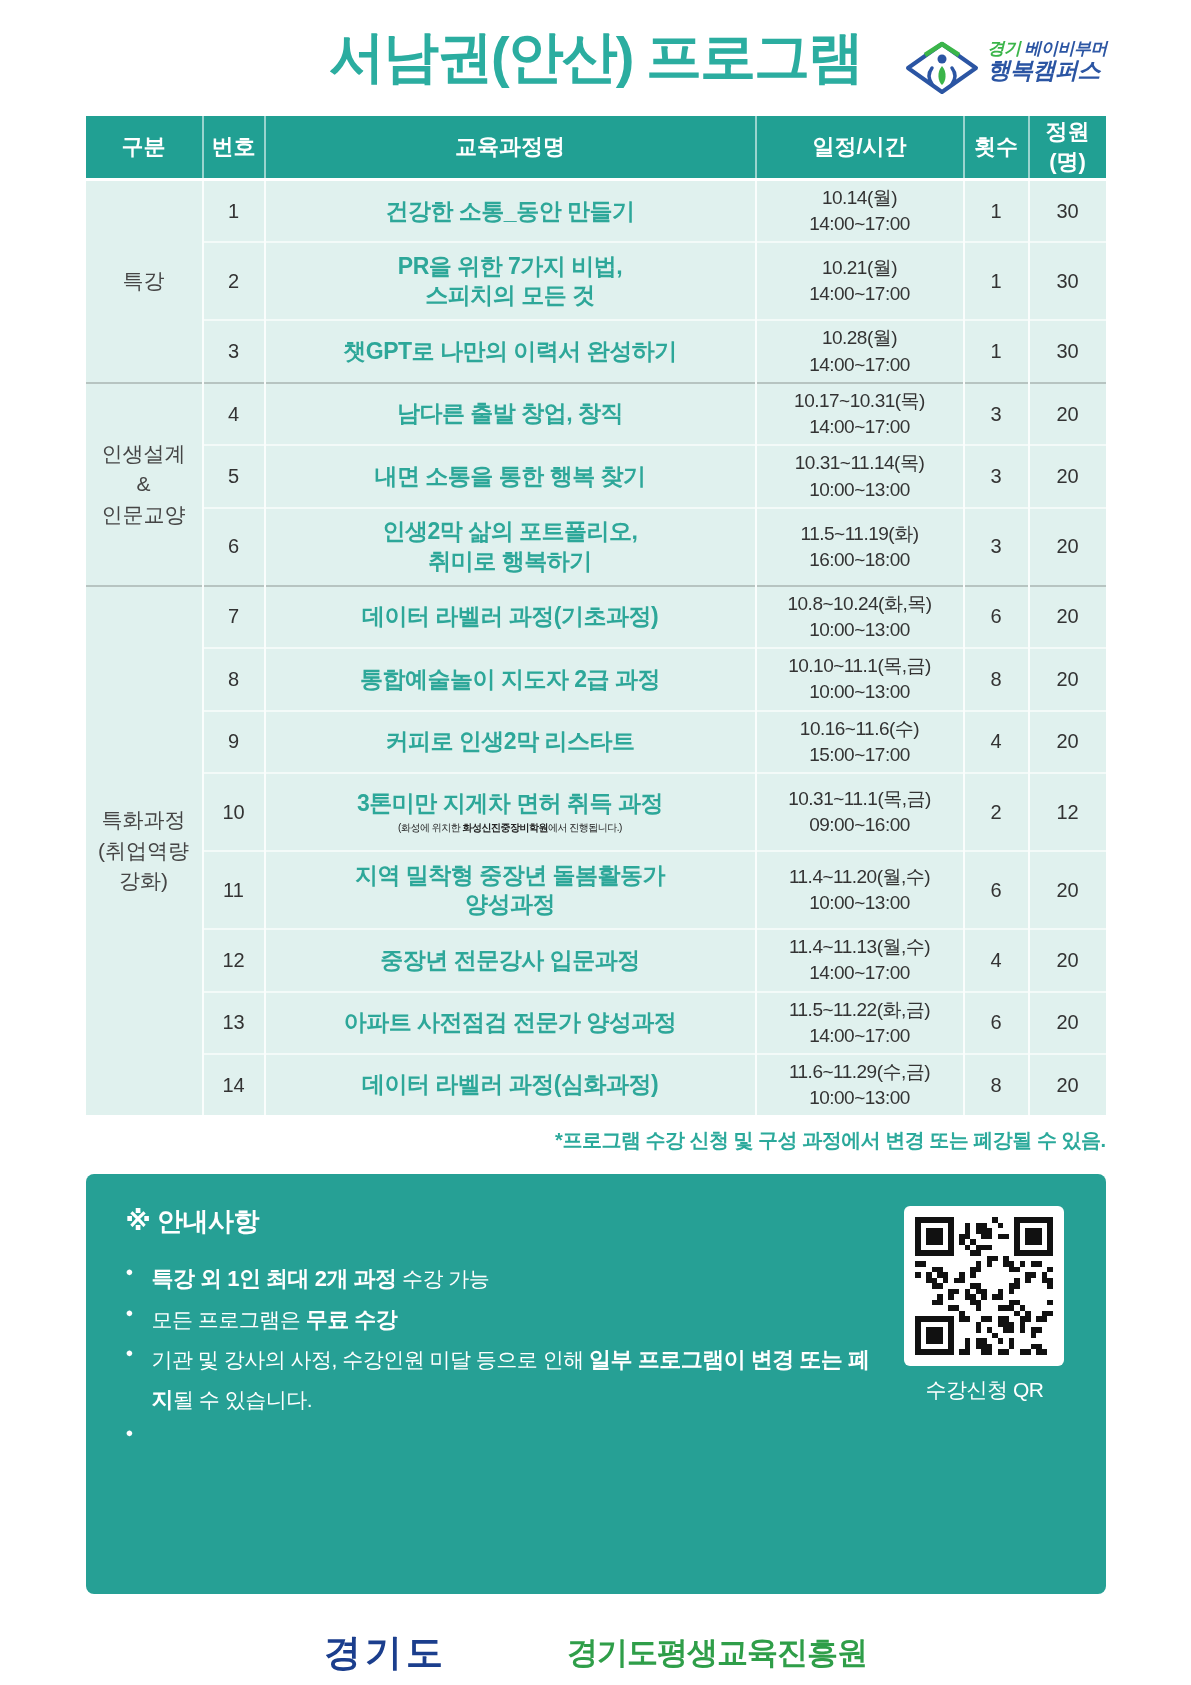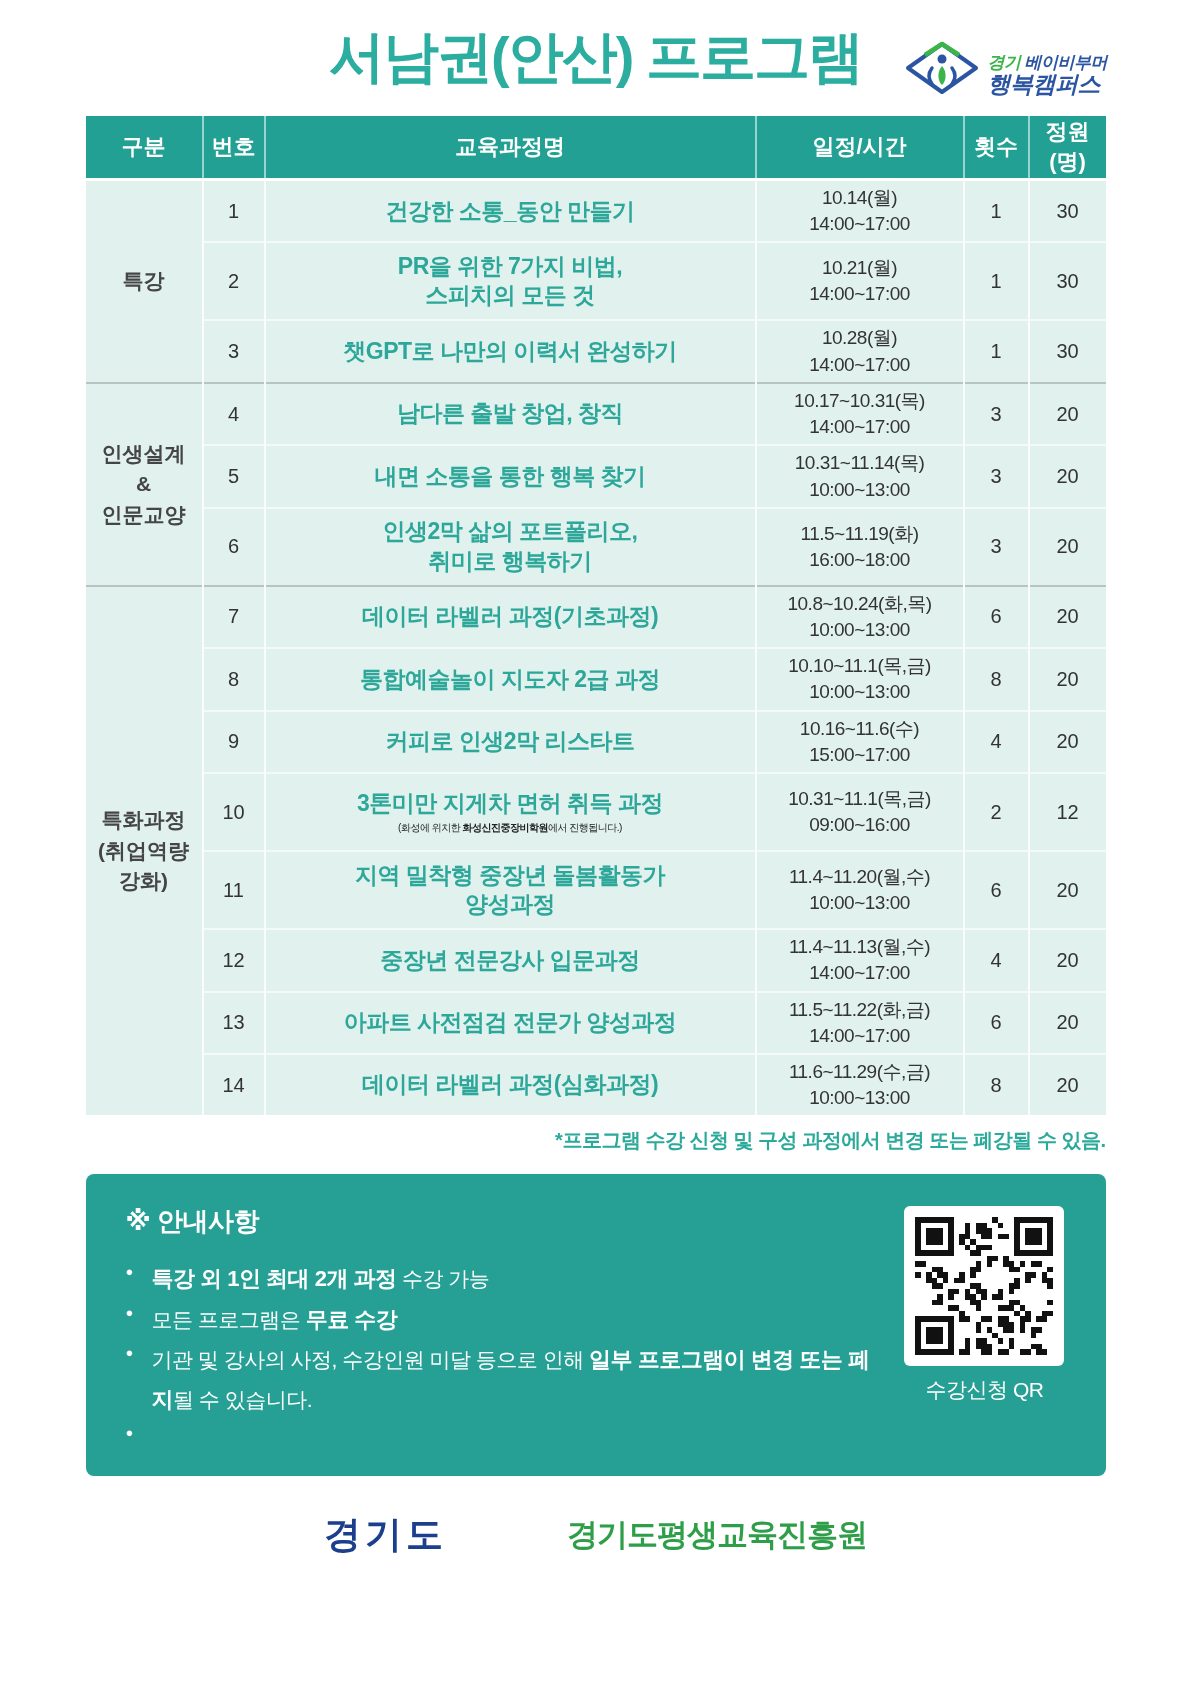--- a/index.html
+++ b/index.html
@@ -7,21 +7,21 @@
   .page {
     position: relative;
     width: 1191px; height: 1685px;
     margin: 0 auto;
     background: #ffffff;
     font-family: "Liberation Sans", "DejaVu Sans", sans-serif;
     overflow: hidden;
   }
 
   
-  .badge { position:absolute; top:40px; right:84px; display:flex; align-items:flex-end; gap:9px; }
+  .badge { position:absolute; top:40px; right:84px; display:flex; align-items:flex-start; gap:9px; }
   .badge-text { line-height:1.05; font-style:italic; font-weight:700; letter-spacing:-0.5px; }
   .badge-l1 { font-size:17px; }
   .badge-l1 .g { color:#3BB54A; margin-right:4px; }
   .badge-l1 .b { color:#2B55A3; }
   .badge-l2 { font-size:23px; color:#2B55A3; }
 
   
   .title1 { margin:0; padding-top:96px; text-align:center; font-size:47px; font-weight:800; letter-spacing:-2px; }
   .title1 .t-green { color:#3BB54A; }
   .title1 .t-blue  { color:#1C4FA1; }
@@ -40,34 +40,34 @@
   td {
     background:#E0F1EE; text-align:center; vertical-align:middle; color:#333;
     border-right:2px solid #fafdfc; border-top:2px solid #f3faf8; padding:4px 6px;
   }
   td:last-child{ border-right:none; }
   tbody tr { height:57px; }
   tbody tr.tall { height:78px; }
   tbody tr:first-child td { border-top:3px solid #ffffff; }
   tbody tr.group-start td { border-top:2px solid #b7c4c1; }
   tbody tr:first-child.group-start td { border-top:3px solid #ffffff; }
-  .group-cell { font-size:21px; color:#454545; line-height:1.45; font-weight:700; }
+  .group-cell { font-size:21px; color:#454545; line-height:1.45; font-weight:400; }
   .no-cell { font-size:20px; }
   .course-title { color:#2DA799; font-size:23px; font-weight:600; line-height:1.28; letter-spacing:-0.5px; }
   .course-note { font-size:10px; color:#222; margin-top:2px; letter-spacing:-0.5px; }
   .course-note b { font-weight:700; }
   .date-cell div { font-size:19px; line-height:1.38; letter-spacing:-0.5px; }
   .count-cell,.cap-cell { font-size:20px; }
 
   
   .footnote { width:1020px; margin:12px auto 13px; text-align:right; color:#2BA99B; font-size:20px; font-weight:600; letter-spacing:-0.5px; }
 
   
   .notice {
-    position:relative; width:1020px; height:302px; margin:20px auto 0;
+    position:relative; width:1020px; height:420px; margin:20px auto 0;
     background:#26A095; border-radius:8px; color:#fff; padding:30px 40px;
   }
   .notice-title { font-size:26px; font-weight:700; margin-bottom:20px; letter-spacing:-0.5px; }
   .notice ul { list-style:none; margin:0; padding:0; max-width:760px; }
   .notice li { position:relative; font-size:21px; line-height:1.83; padding-left:26px; letter-spacing:-0.5px; }
   .notice li::before { content:"●"; position:absolute; left:0; top:1px; font-size:13px; }
   .notice li.indent::before { content:""; }
   .notice li b { font-size:22px; }
   .qr-wrap { position:absolute; top:32px; right:40px; width:162px; text-align:center; }
   .qr-box { width:160px; height:160px; background:#ffffff; border-radius:6px; padding:11px; }

